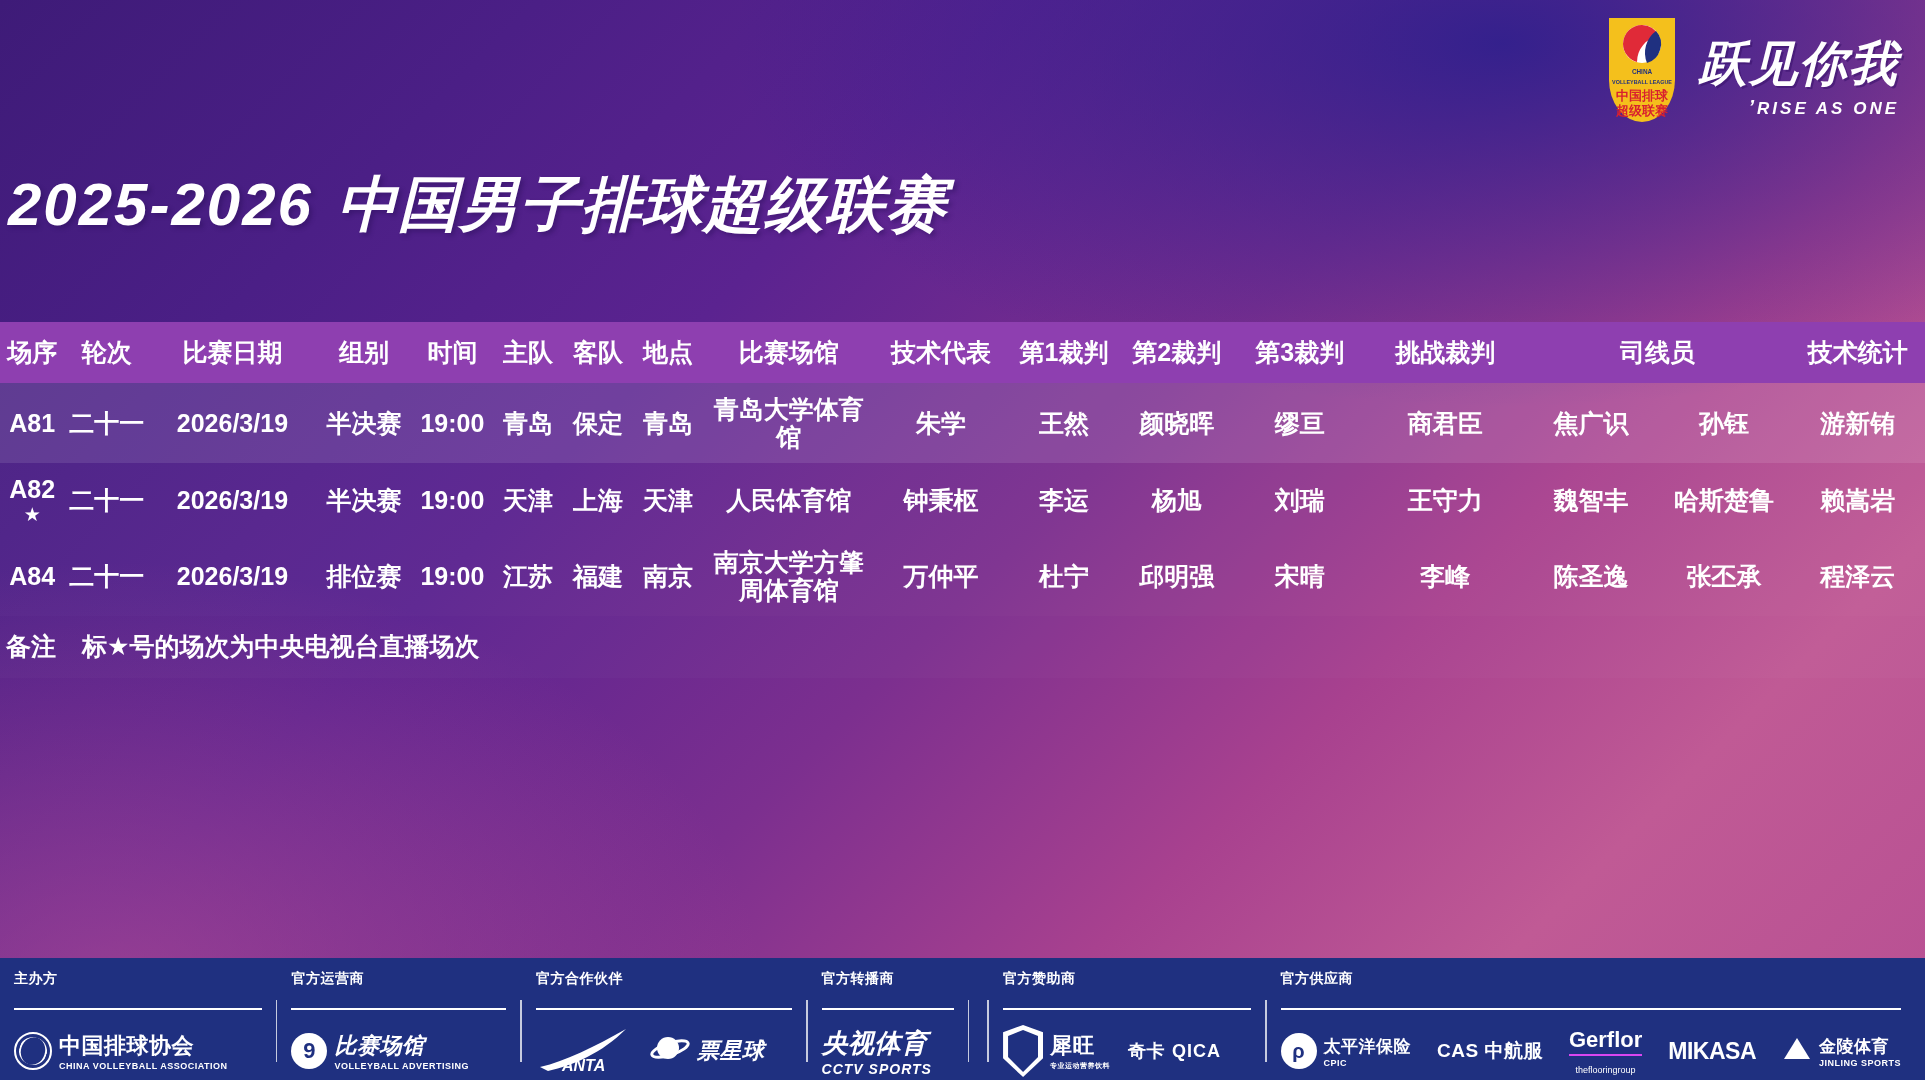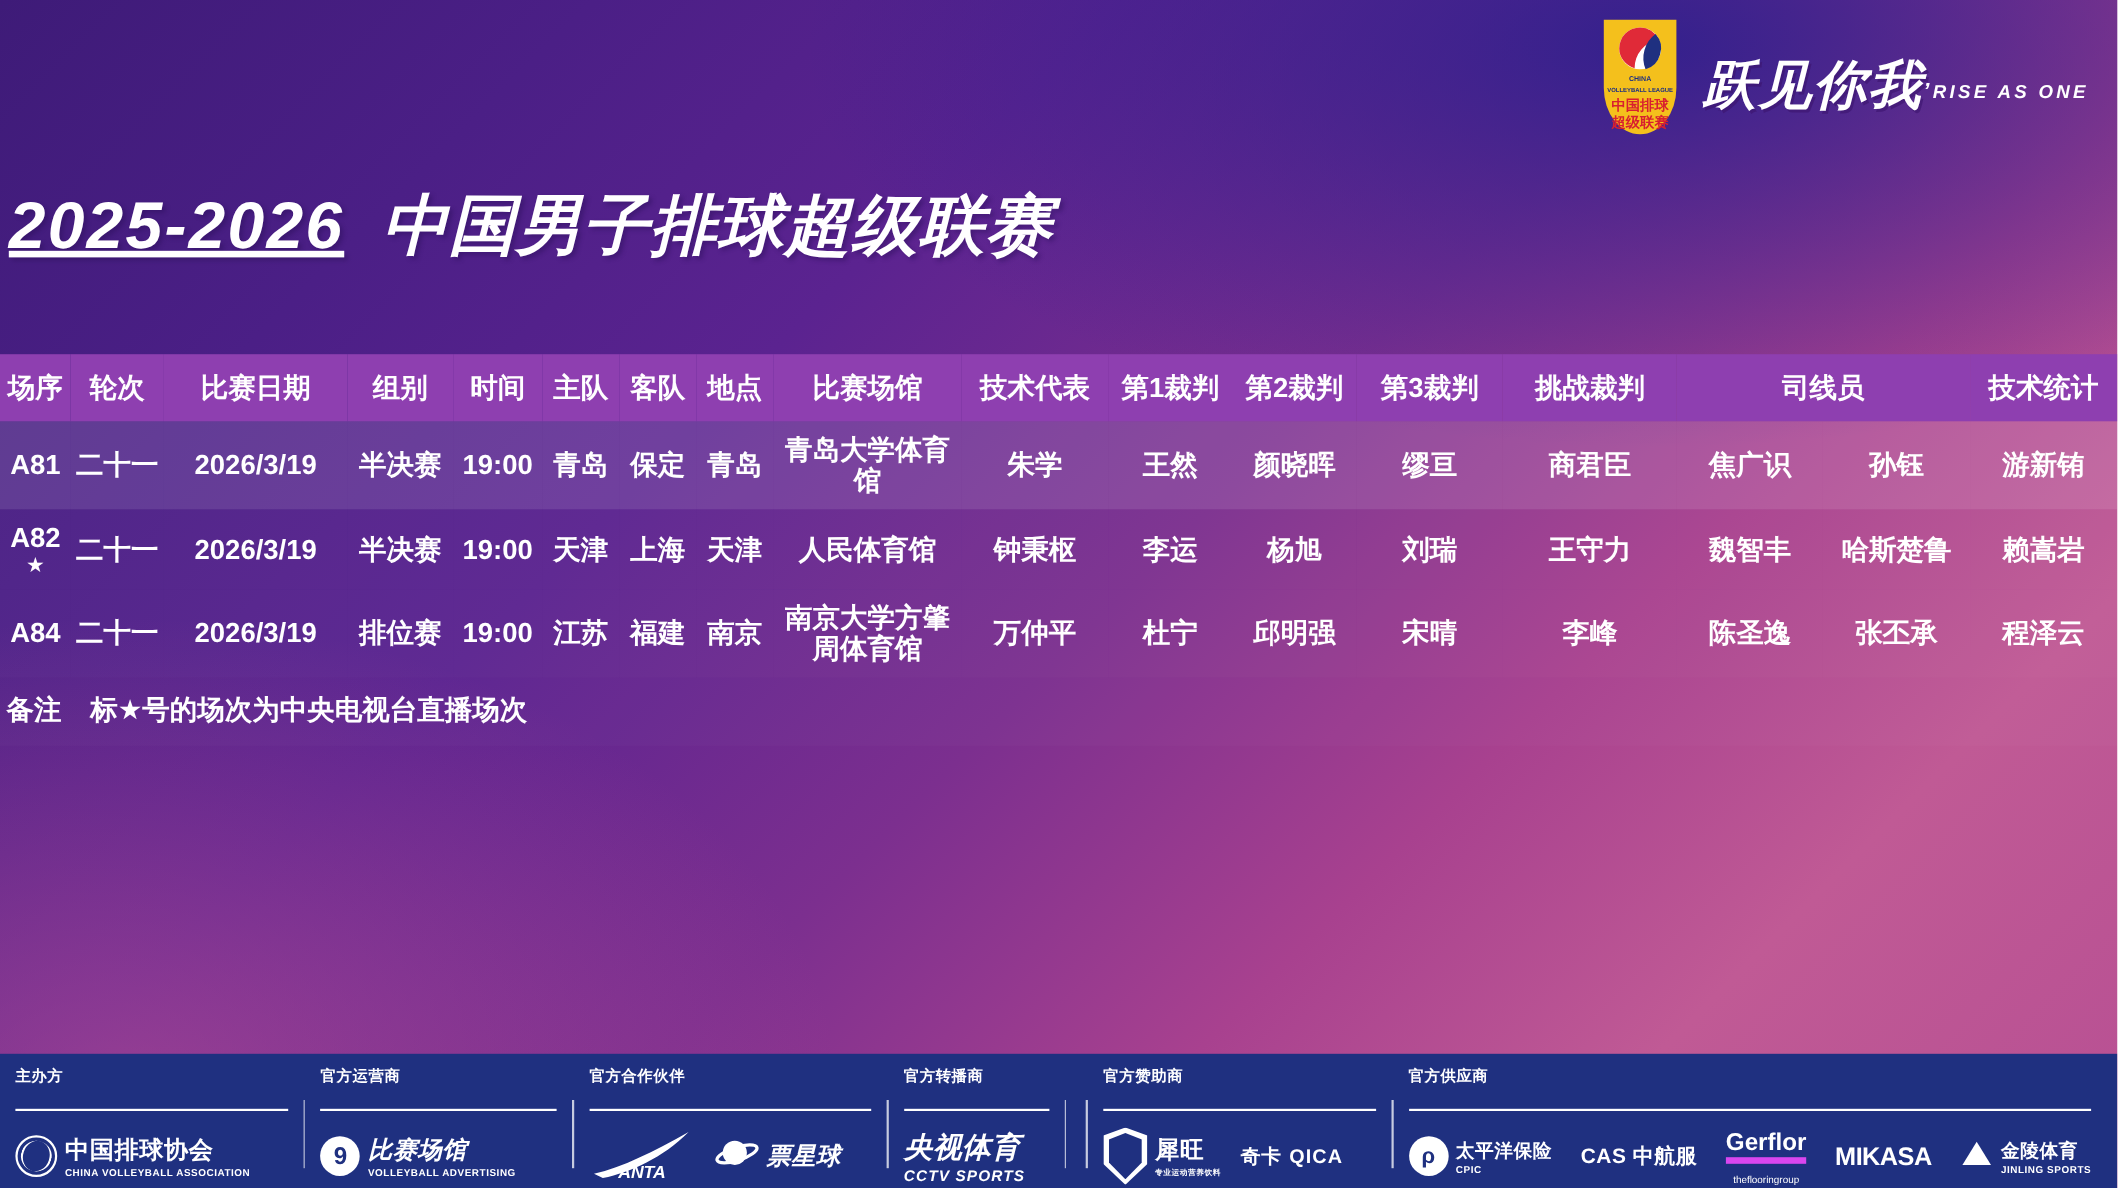--- a/index.html
+++ b/index.html
@@ -16,39 +16,39 @@
       radial-gradient(ellipse 900px 600px at 6% 92%, rgba(196,84,150,0.55) 0%, rgba(196,84,150,0) 72%),
       linear-gradient(135deg, #3e1b78 0%, #4b1f86 18%, #5b2390 34%, #7c2f8f 52%, #a8418f 68%, #c05a95 82%, #b74f93 100%);
     overflow: hidden;
   }
   
   #logo-area {
     position: absolute; top: 14px; right: 26px;
     display: flex; align-items: center; gap: 14px;
   }
   .cvl-badge { width: 86px; height: 130px; position: relative; }
-  .slogan { display: flex; flex-direction: row; align-items: center; }
+  .slogan { display: flex; flex-direction: column; align-items: flex-end; }
   .slogan-cn {
     font-size: 48px; font-weight: bold; color: #ffffff;
     font-style: italic; letter-spacing: 2px; line-height: 1;
     text-shadow: 2px 2px 0 rgba(60,20,110,0.6);
   }
   .slogan-en {
     font-size: 17px; font-weight: bold; color: #ffffff;
     font-style: italic; letter-spacing: 3px; margin-top: 8px;
     white-space: nowrap;
   }
   
   #title {
     position: absolute; left: 8px; top: 165px;
     font-size: 60px; font-weight: bold; font-style: italic;
     color: #ffffff; letter-spacing: 1px; white-space: nowrap;
     text-shadow: 3px 3px 4px rgba(45,15,90,0.45);
   }
-  #title .yr { letter-spacing: 2px; margin-right: 34px; text-decoration: underline; }
+  #title .yr { letter-spacing: 2px; margin-right: 24px; }
   
   #table-wrap { position: absolute; left: 0; top: 322px; width: 1925px; }
   table { width: 1925px; border-collapse: collapse; table-layout: fixed; }
   thead th {
     background: #8e3fb0;
     color: #ffffff;
     font-size: 25px; font-weight: bold;
     padding: 14px 2px;
     text-align: center;
     white-space: nowrap;
@@ -91,21 +91,21 @@
   .lg-ball { width: 38px; height: 38px; border-radius: 50%; border: 2.5px solid #fff; position: relative; flex: none; }
   .lg-ball::before { content:""; position:absolute; inset:3px 3px; border-radius:50%; border-left:2.5px solid #fff; border-right:2.5px solid #fff; transform: rotate(18deg); }
   .lg-circle { width: 36px; height: 36px; border-radius: 50%; background: #fff; color: #1f3080; display:flex; align-items:center; justify-content:center; font-size:22px; font-weight:bold; flex:none; }
   .lg-shield { width: 40px; height: 52px; background:#fff; flex:none;
     clip-path: polygon(50% 0, 100% 14%, 100% 64%, 50% 100%, 0 64%, 0 14%); position:relative; }
   .lg-shield::after{content:"";position:absolute;inset:5px;background:#1f3080;clip-path:polygon(50% 0,100% 14%,100% 64%,50% 100%,0 64%,0 14%);}
   .italic-b { font-style: italic; font-weight: bold; }
   .lg-anta { position:relative; width:96px; height:48px; flex:none; }
   .lg-mikasa { font-size: 23px; font-weight: bold; letter-spacing: -0.5px; }
   .lg-gerflor { display:flex; flex-direction:column; align-items:center; }
-  .lg-gerflor .g1 { font-size: 22px; font-weight:bold; border-bottom:6px solid #d946ef; padding-bottom:1px;}
+  .lg-gerflor .g1 { font-size: 22px; font-weight:bold; border-bottom:2px solid #d946ef; padding-bottom:1px;}
   .lg-gerflor .g2 { font-size: 9px; margin-top:2px; }
 </style>
 </head>
 <body>
 
 <div id="stage">
 
   <div id="logo-area">
     <div class="cvl-badge">
       <svg viewBox="0 0 86 130" width="86" height="130">

